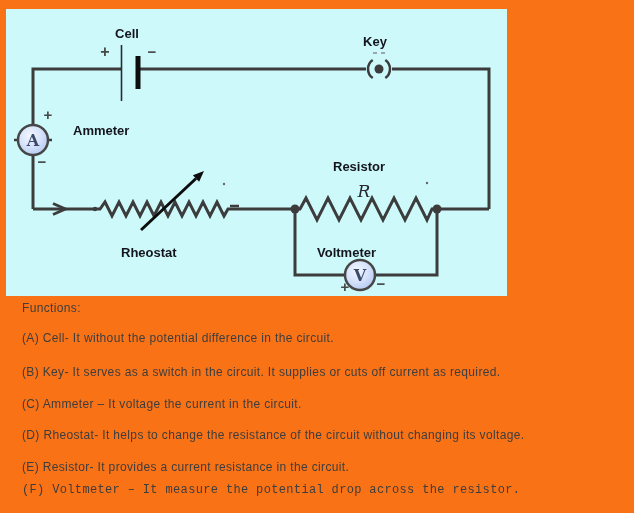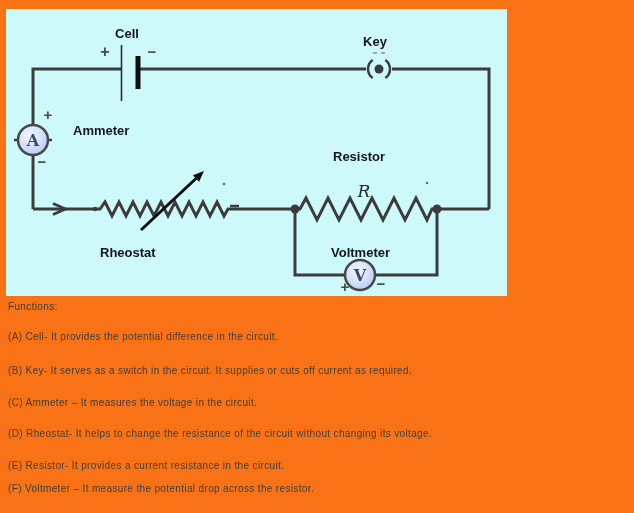--- a/index.html
+++ b/index.html
@@ -13,21 +13,21 @@
   .fill-wire{fill:var(--wire,#3c3c3c);}
   .d-label{position:absolute;font-size:13px;font-weight:bold;color:var(--label,#14141c);
            white-space:nowrap;transform:translateY(-50%);}
   .d-label.centered{transform:translate(-50%,-50%);}
   .sign{position:absolute;font-size:15px;font-weight:600;color:#474747;
         transform:translate(-50%,-50%);white-space:nowrap;}
   .meter-letter{position:absolute;font-family:"DejaVu Serif",serif;font-size:16px;font-weight:bold;
         color:var(--meter_letter,#3b4a6b);transform:translate(-50%,-50%);}
   .r-symbol{position:absolute;font-family:"DejaVu Serif",serif;font-style:italic;font-size:17px;
         color:#26262e;transform:translate(-50%,-50%);}
-  .fn-line{position:absolute;left:8px;font-size:10px;letter-spacing:0.35px;
+  .fn-line{position:absolute;left:22px;font-size:12px;letter-spacing:0.35px;
         color:var(--body_text,#3d3d3d);white-space:nowrap;}
 </style>
 </head>
 <body>
 
 <div class="page">
 
   <div class="panel"></div>
 
   <svg class="circuit" width="634" height="513" viewBox="0 0 634 513">
@@ -93,33 +93,33 @@
   <span class="sign" style="left:105px;top:52px;font-size:16px;">+</span>
   <span class="sign" style="left:152px;top:51px;">−</span>
 
   <span class="d-label centered" style="left:375px;top:41px;">Key</span>
 
   <span class="sign" style="left:48px;top:114px;">+</span>
   <span class="meter-letter" style="left:33px;top:140px;">A</span>
   <span class="sign" style="left:42px;top:161px;">−</span>
   <span class="d-label" style="left:73px;top:130px;">Ammeter</span>
 
-  <span class="d-label" style="left:100px;top:252px;">Rheostat</span>
+  <span class="d-label" style="left:121px;top:252px;">Rheostat</span>
 
-  <span class="d-label" style="left:333px;top:156px;">Resistor</span>
+  <span class="d-label" style="left:333px;top:166px;">Resistor</span>
   <span class="r-symbol" style="left:364px;top:191px;">R</span>
 
-  <span class="d-label" style="left:331px;top:252px;">Voltmeter</span>
+  <span class="d-label" style="left:317px;top:252px;">Voltmeter</span>
   <span class="meter-letter" style="left:360px;top:275px;">V</span>
   <span class="sign" style="left:345px;top:286px;">+</span>
   <span class="sign" style="left:381px;top:283px;">−</span>
 
   <div>
     <div class="fn-line" style="top:301px;">Functions:</div>
-    <div class="fn-line" style="top:331px;">(A) Cell- It provides the potential difference in the circuit.</div>
+    <div class="fn-line" style="top:331px;">(A) Cell- It without the potential difference in the circuit.</div>
     <div class="fn-line" style="top:365px;text-align:center;">(B) Key- It serves as a switch in the circuit. It supplies or cuts off current as required.</div>
-    <div class="fn-line" style="top:397px;">(C) Ammeter – It measures the voltage in the circuit.</div>
+    <div class="fn-line" style="top:397px;">(C) Ammeter – It voltage the current in the circuit.</div>
     <div class="fn-line" style="top:428px;">(D) Rheostat- It helps to change the resistance of the circuit without changing its voltage.</div>
     <div class="fn-line" style="top:460px;">(E) Resistor- It provides a current resistance in the circuit.</div>
-    <div class="fn-line" style="top:483px;">(F) Voltmeter – It measure the potential drop across the resistor.</div>
+    <div class="fn-line" style="top:483px;font-family:Liberation Mono, monospace;">(F) Voltmeter – It measure the potential drop across the resistor.</div>
   </div>
 
 </div>
 
 </body></html>

